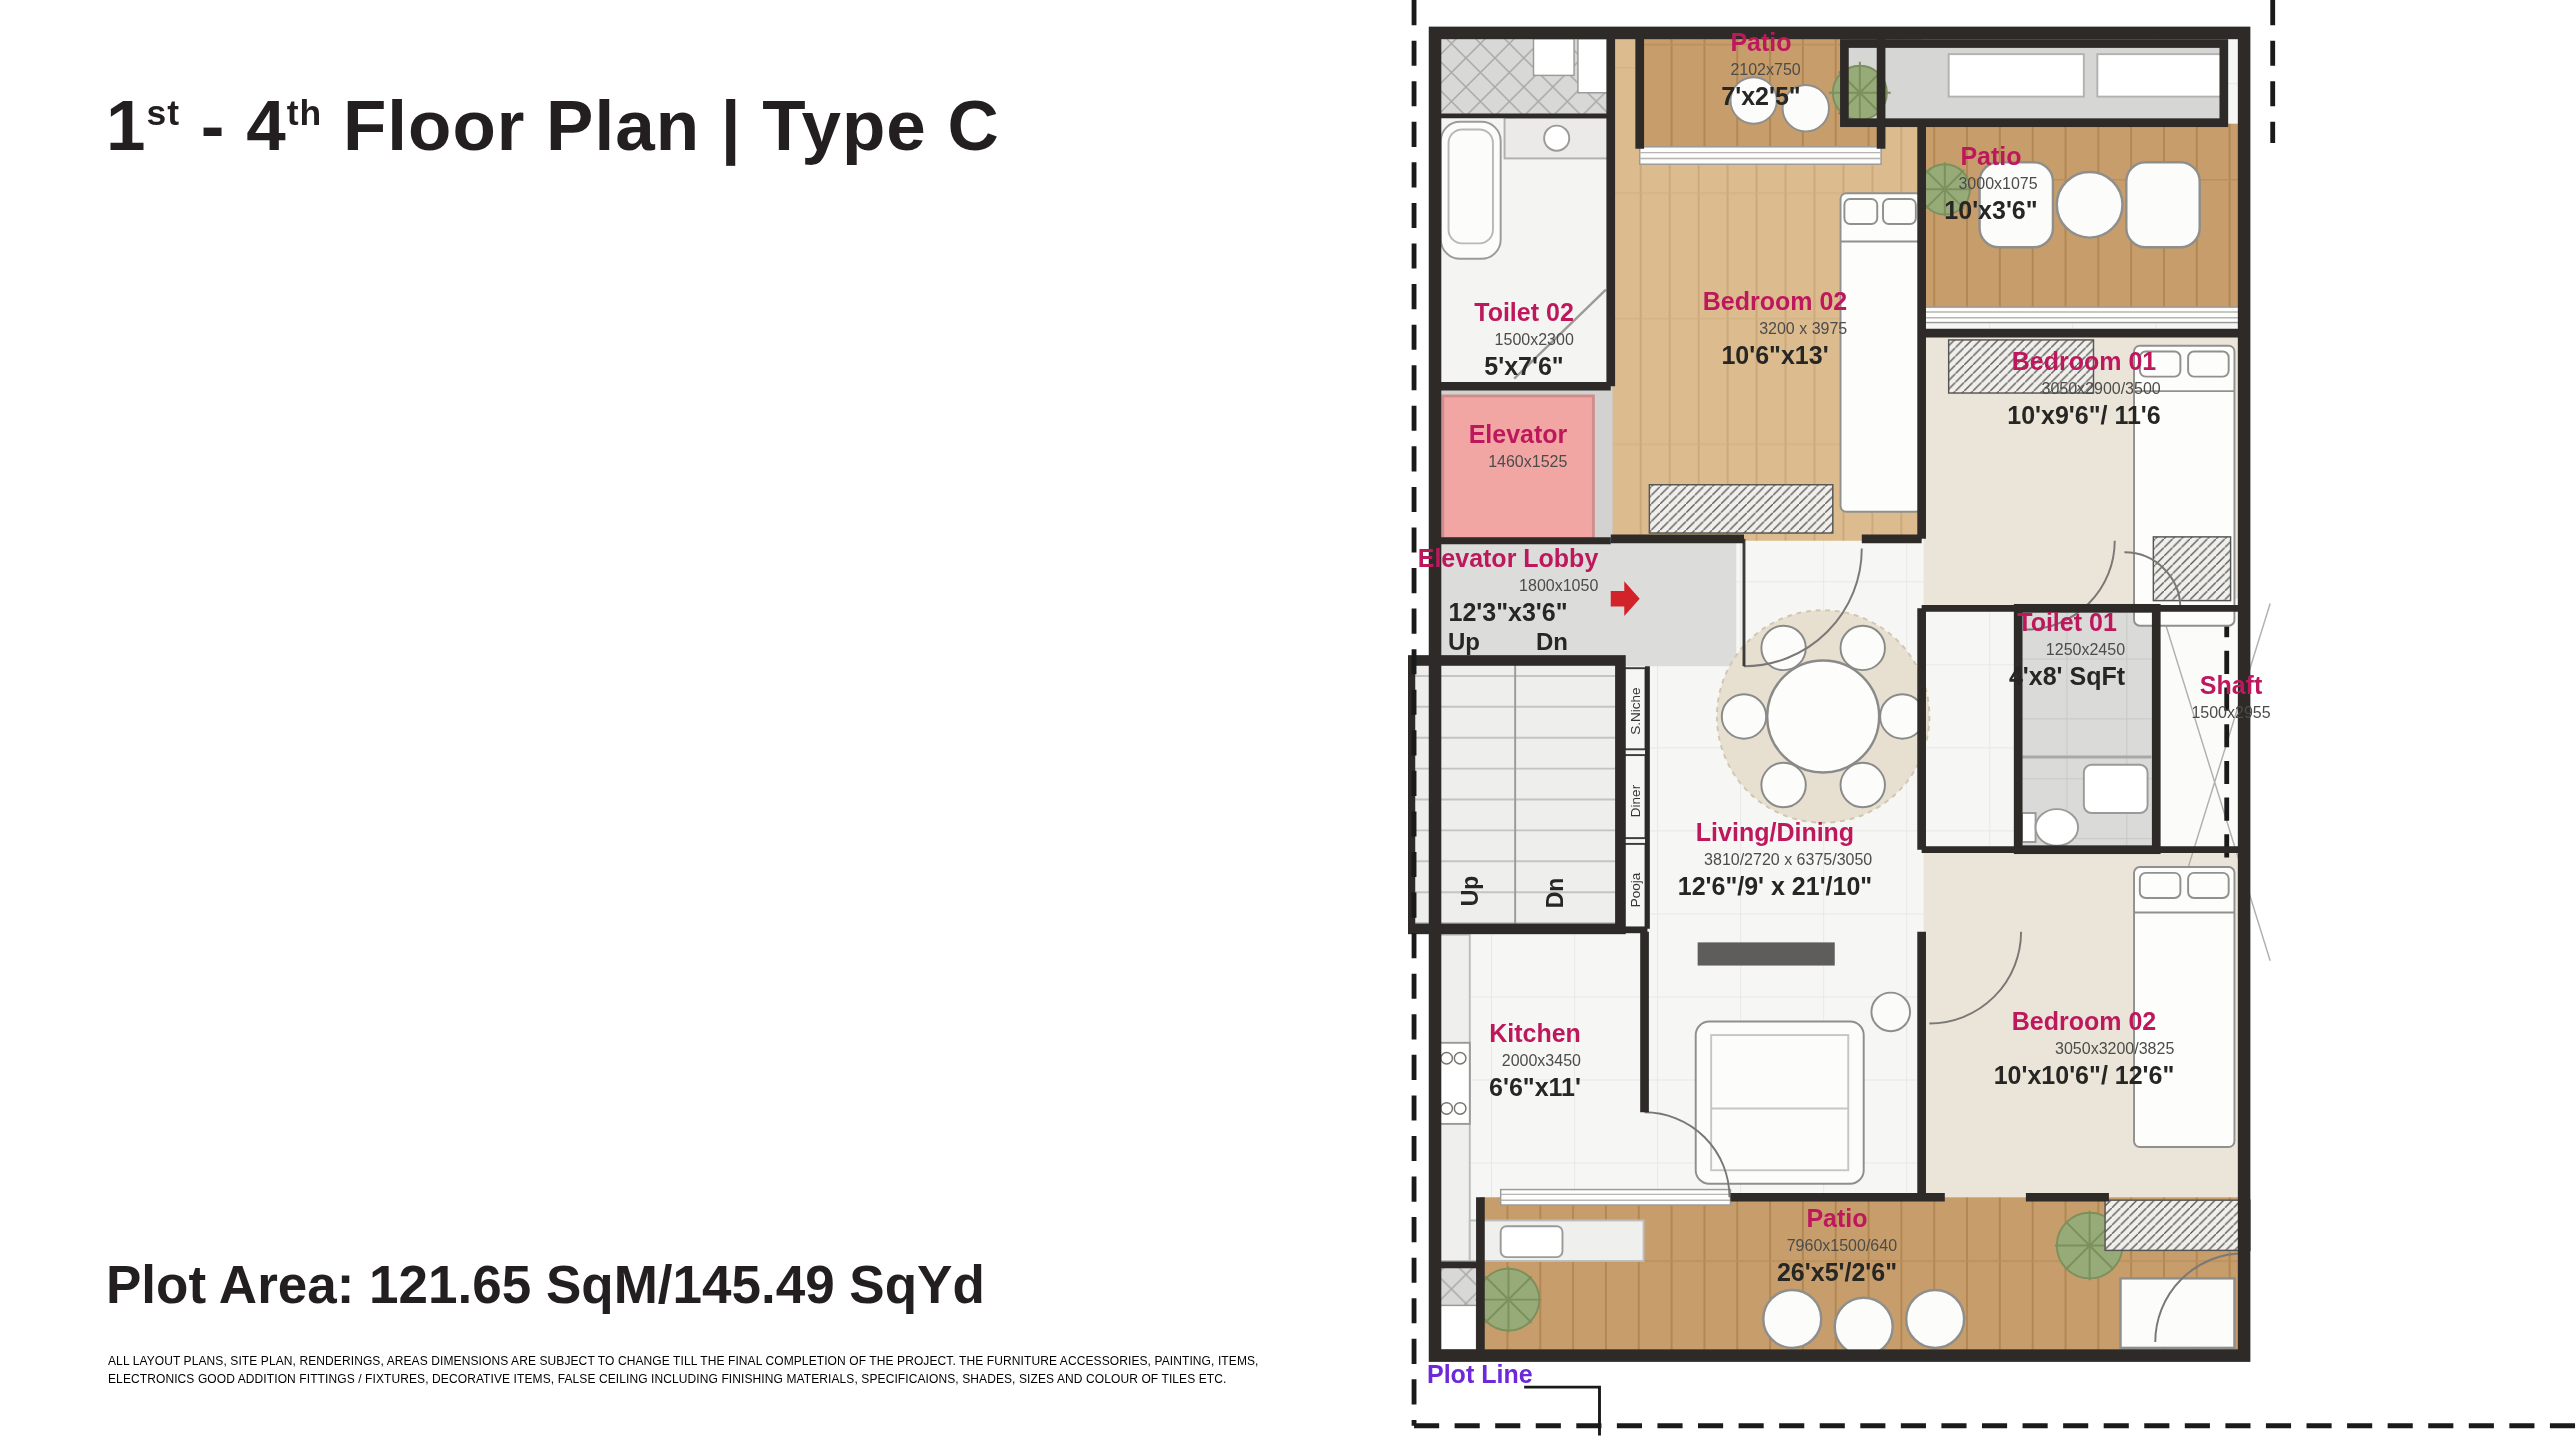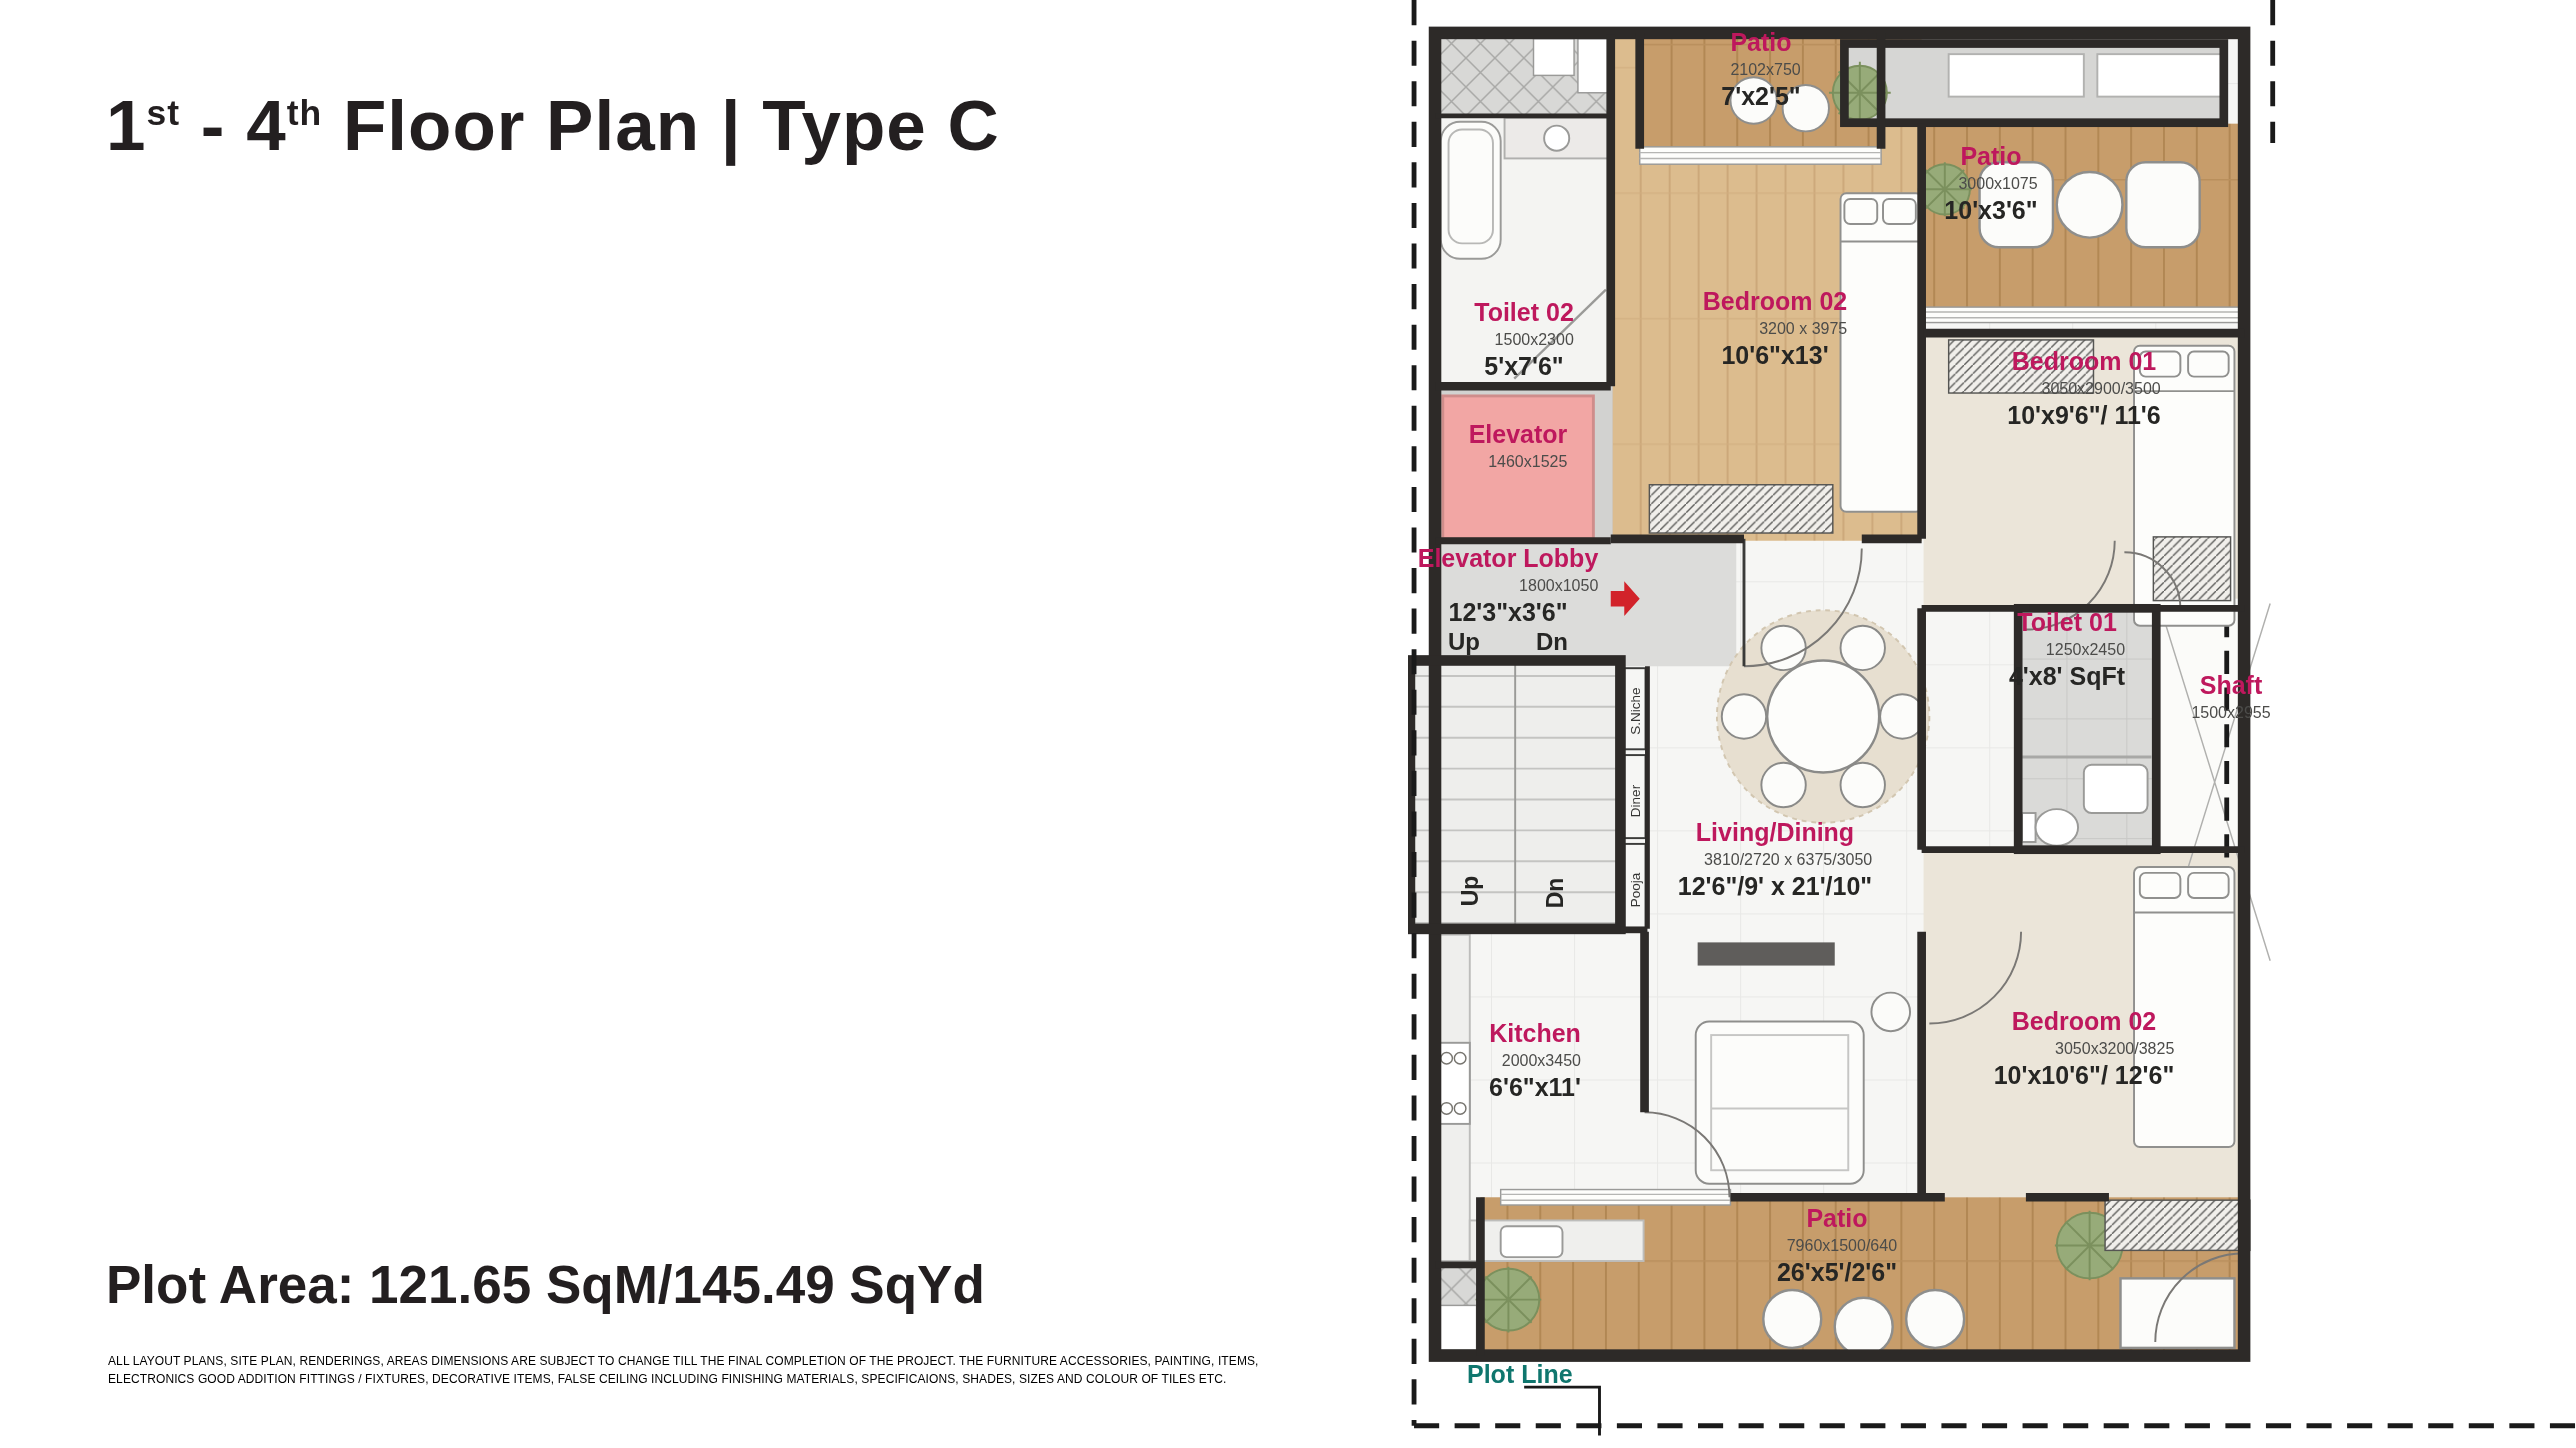--- a/index.html
+++ b/index.html
@@ -18,21 +18,21 @@
   .rl{position:absolute;transform:translateX(-50%);text-align:center;line-height:27px;white-space:nowrap;z-index:5;}
   .rl .nm{display:block;font-weight:bold;font-size:25px;color:#be185d;}
   .rl .mm{display:block;font-size:16px;font-weight:400;color:#4c4c4a;text-align:right;}
   .rl .ft{display:block;font-size:25px;font-weight:bold;color:#262624;}
   .updn{display:flex;justify-content:space-between;width:120px;margin:1.9px auto 0 auto;
         font-weight:bold;font-size:24px;color:#262624;}
   .vlab{position:absolute;transform:translate(-50%,-50%) rotate(-90deg);font-weight:bold;font-size:23px;
         color:#262624;z-index:5;white-space:nowrap;}
   .nlab{position:absolute;transform:translate(-50%,-50%) rotate(-90deg);font-size:13.5px;font-weight:500;
         color:#343432;z-index:5;white-space:nowrap;}
-  .plot-line-label{position:absolute;left:1427px;top:1360px;font-size:25px;font-weight:bold;color:#0f766e;z-index:8;margin-left:40px;}
+  .plot-line-label{position:absolute;left:1427px;top:1360px;font-size:25px;font-weight:bold;color:#6d28d9;z-index:8;}
   .overlay{position:absolute;left:0;top:0;z-index:7;pointer-events:none;}
 </style>
 </head>
 <body>
 
 <div class="canvas">
 
   <div class="title"><span>1</span><sup>st</sup><span> - 4</span><sup>th</sup><span> Floor Plan | Type C</span></div>
 
   <div class="plot-area">Plot Area: 121.65 SqM/145.49 SqYd</div>

